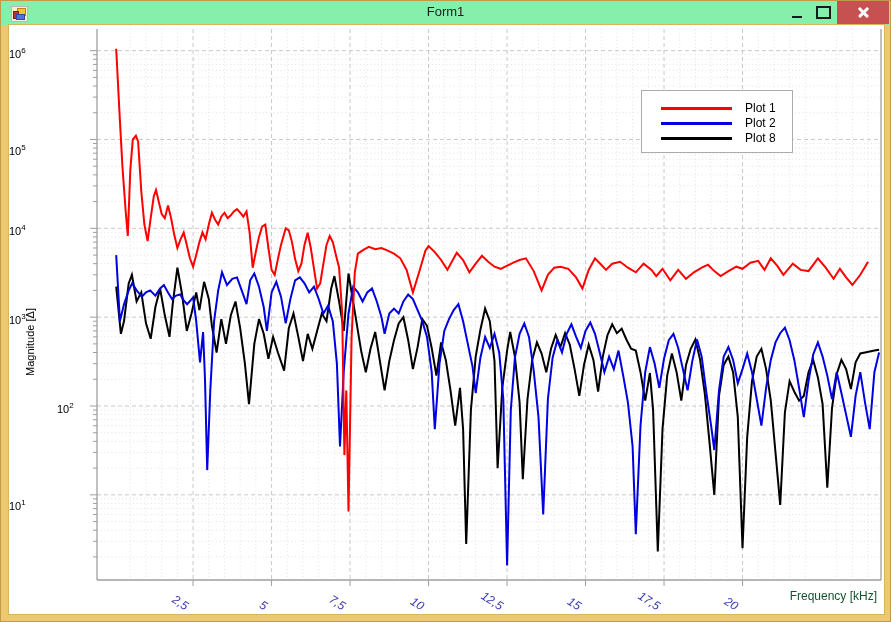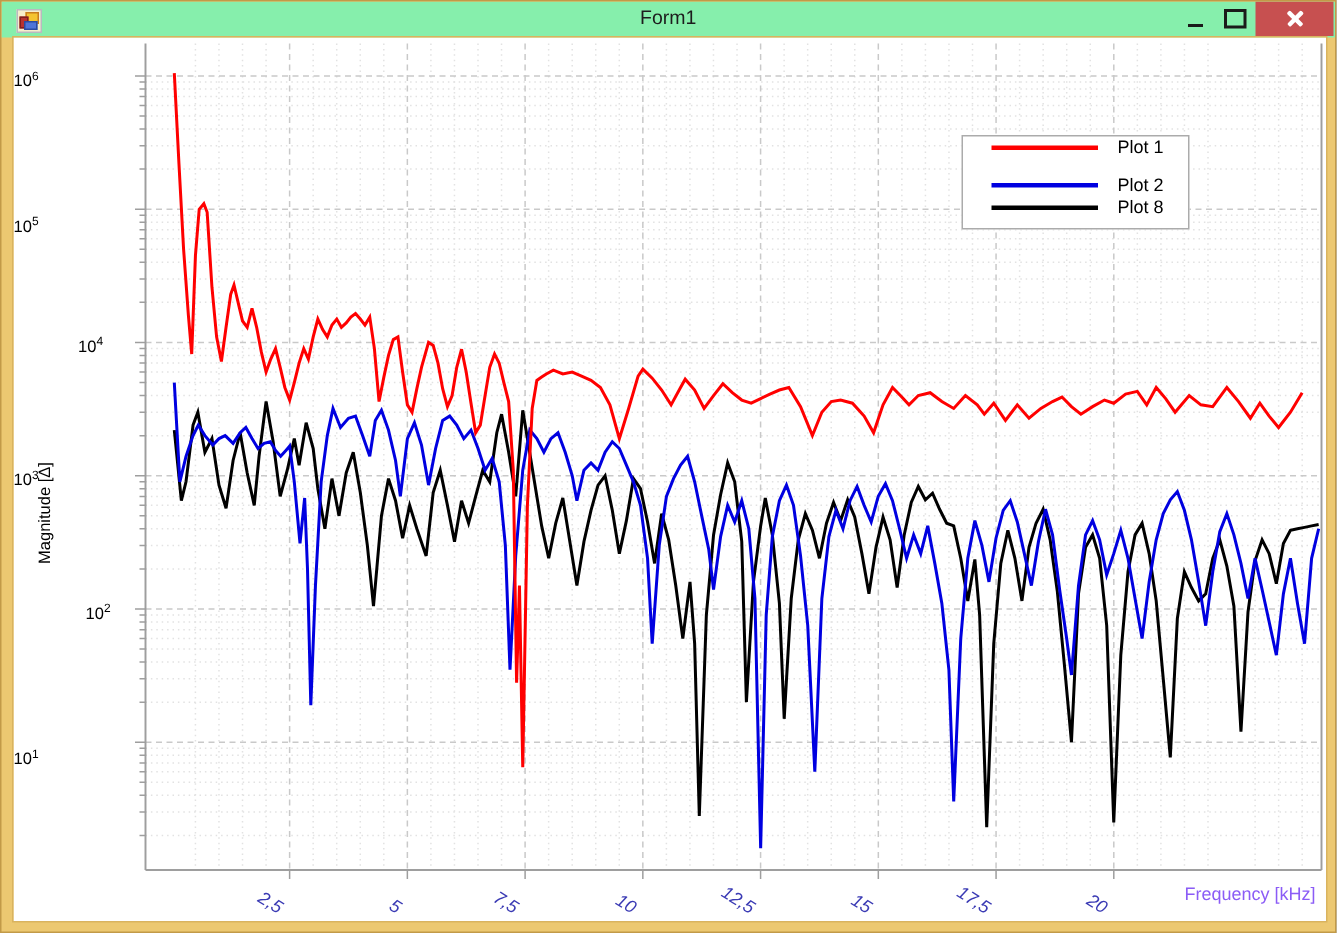--- a/index.html
+++ b/index.html
@@ -21,21 +21,21 @@
   #btn-close .x i:first-child{transform:rotate(45deg);}
   #btn-close .x i:last-child{transform:rotate(-45deg);}
   #client{position:absolute;left:8px;top:24px;width:875px;height:589px;background:#ffffff;outline:1px solid #d9b35f;}
   #plot{position:absolute;left:0;top:0;}
   #labels{position:absolute;left:0;top:0;width:875px;height:589px;pointer-events:none;}
   .ylab{position:absolute;left:0;width:79px;text-align:left;font-size:11px;color:#000;line-height:13px;white-space:nowrap;}
   .ylab sup{font-size:8px;}
   .xlab-o{position:absolute;width:70px;height:13px;text-align:right;}
   .xlab{display:inline-block;font-size:12px;font-style:italic;color:#3a3ab4;line-height:13px;white-space:nowrap;transform:rotate(32deg);transform-origin:100% 100%;}
   #ylabel{position:absolute;left:-48px;top:310px;width:140px;height:14px;text-align:center;font-size:11px;color:#000;transform:rotate(-90deg);}
-  #xlabel{position:absolute;right:7px;top:564px;font-size:12px;color:#8b5cf6;}
+  #xlabel{position:absolute;right:7px;top:564px;font-size:12px;color:#14532d;}
   #legend{position:absolute;left:632px;top:65px;width:152px;height:63px;background:#fff;border:1px solid #ababab;box-sizing:border-box;}
   .leg-row{position:absolute;left:0;width:100%;height:15px;}
   .leg-line{position:absolute;left:19px;top:6px;width:71px;height:3px;}
   .leg-text{position:absolute;left:103px;top:0;font-size:12px;color:#000;line-height:15px;}
 </style>
 </head>
 <body>
 
 <div id="window">
   <div id="titlebar">
@@ -229,35 +229,35 @@
         <line x1="733.5362434921907" y1="555" x2="733.5362434921907" y2="561" stroke="#9e9e9e" stroke-width="1"></line>
         <polyline points="107.2,261.7 111.9,308.8 115.0,296.2 119.7,258.4 122.9,249.8 127.6,276.5 132.3,267.4 137.0,298.4 141.7,313.8 146.4,282.0 151.1,263.5 155.8,290.3 160.5,311.9 163.7,279.2 168.4,242.7 173.1,269.5 177.8,305.9 182.5,288.5 187.2,267.4 190.4,285.1 195.1,256.8 199.8,274.0 202.9,300.8 207.6,327.5 212.3,294.1 217.0,318.9 221.8,290.3 226.5,276.5 231.2,303.3 235.9,338.6 240.0,379.1 245.3,318.9 250.0,294.1 254.7,308.8 259.4,333.8 264.1,311.9 268.9,327.5 275.1,345.6 279.8,303.3 284.5,288.5 289.3,311.9 294.0,336.1 298.7,308.8 303.4,323.8 308.1,305.9 312.8,288.5 317.5,296.2 322.2,263.5 325.4,251.1 330.1,276.5 334.8,305.9 339.5,248.5 342.6,267.4 347.3,296.2 352.1,325.6 356.8,347.2 361.5,323.8 366.2,307.0 370.9,336.1 375.6,365.4 380.3,336.1 385.0,315.2 389.7,298.4 394.4,292.2 399.2,315.2 403.9,344.1 408.6,322.1 413.3,294.1 418.0,300.8 422.7,323.0 427.4,350.6 432.1,317.4 436.8,334.9 441.5,365.4 446.2,400.7 451.0,362.9 454.1,404.1 457.2,519.0 461.9,385.1 466.7,331.6 471.4,304.8 476.1,283.6 480.8,296.2 485.5,336.1 488.6,443.1 493.3,362.9 498.1,325.6 501.2,307.0 505.9,331.6 510.6,377.3 513.8,454.2 518.5,374.0 523.2,334.9 527.9,317.4 532.6,328.5 537.3,347.2 542.0,323.8 546.7,310.0 551.4,322.1 556.1,308.2 560.8,319.7 565.6,344.1 570.3,370.9 575.0,339.9 579.7,319.7 584.4,334.9 589.1,366.7 593.8,331.6 598.5,310.0 603.2,299.3 607.9,308.2 612.7,303.8 617.4,314.5 622.1,323.8 626.8,325.6 631.5,347.2 636.2,375.6 640.9,348.0 644.1,385.1 648.8,526.5 653.5,404.1 658.2,350.6 662.9,328.5 667.6,347.2 672.3,375.6 677.0,339.9 681.7,323.8 686.4,314.5 691.1,334.9 695.9,369.4 700.6,418.3 705.3,469.8 710.0,370.9 714.7,339.9 719.4,331.6 724.1,347.2 728.8,392.1 733.5,523.3 738.2,411.8 743.0,356.2 747.7,331.6 752.4,323.8 757.1,344.1 761.8,375.6 766.5,427.5 771.2,479.9 775.9,387.3 780.6,356.2 785.3,366.7 790.1,375.6 794.8,370.9 799.5,347.2 804.2,334.9 808.9,352.4 813.6,379.1 818.3,462.8 823.0,383.0 827.7,348.9 832.4,334.9 837.1,344.1 841.9,364.1 846.6,337.3 851.3,328.5 856.0,327.5 860.7,326.6 865.4,325.6 870.1,324.7" fill="none" stroke="#000000" stroke-width="2"></polyline>
         <polyline points="107.2,230.1 110.9,296.2 115.0,279.2 119.7,265.4 123.2,258.4 127.6,265.4 132.9,271.7 137.0,267.4 141.1,265.4 146.4,270.6 151.1,263.5 154.9,260.0 159.0,267.4 163.0,274.0 167.1,270.6 171.2,269.5 174.7,275.3 178.1,279.2 181.6,275.3 184.1,272.4 187.2,296.2 191.0,337.3 194.1,307.0 196.0,354.3 198.2,445.1 201.3,365.4 205.1,296.2 209.2,265.4 213.0,247.3 218.0,260.0 223.3,253.8 228.0,252.4 232.7,265.4 237.5,279.2 241.2,255.3 245.3,248.5 250.0,261.7 254.7,282.0 257.9,305.9 262.6,267.4 267.3,256.8 272.0,271.7 276.7,298.4 281.4,274.0 286.1,255.3 290.8,252.4 295.5,258.4 300.2,267.4 305.0,261.7 309.7,274.0 314.4,288.5 319.1,280.6 323.8,296.2 327.9,338.6 331.0,421.5 334.8,345.6 339.5,288.5 344.2,261.7 348.9,267.4 353.6,276.5 358.3,267.4 363.0,263.5 367.8,276.5 372.5,292.2 375.6,308.8 380.3,288.5 385.0,283.6 389.7,288.5 394.4,276.5 399.2,269.5 403.9,274.0 408.6,285.1 413.3,296.2 418.0,311.9 422.7,347.2 425.8,404.1 430.5,338.6 435.3,305.9 440.0,294.1 444.7,285.1 449.4,279.2 454.1,296.2 458.8,318.9 463.5,341.3 466.7,368.0 471.4,332.7 476.1,311.9 480.8,323.0 485.5,308.8 490.2,327.5 494.3,374.0 498.1,540.5 501.8,385.1 505.9,332.7 510.6,308.8 515.3,298.4 520.0,311.9 524.7,345.6 529.5,392.1 534.2,489.5 538.9,374.0 543.6,332.7 548.3,315.2 553.0,327.5 557.7,308.8 562.4,299.3 567.1,311.9 571.8,323.0 576.5,305.9 581.3,297.5 586.0,308.8 590.7,327.5 595.4,347.2 600.1,331.6 604.8,344.1 609.5,325.6 614.2,350.6 618.9,377.3 623.6,421.5 626.8,509.3 631.5,400.7 636.2,347.2 640.9,322.1 645.6,338.6 650.3,362.9 655.0,333.8 659.8,315.2 664.5,308.8 669.2,323.0 673.9,344.1 678.6,365.4 683.3,336.1 688.0,314.5 692.7,331.6 697.4,368.0 702.1,400.7 705.3,425.0 710.0,365.4 714.7,331.6 719.4,322.1 724.1,334.9 728.8,358.3 733.5,344.1 738.2,328.5 743.0,347.2 747.7,374.0 752.4,400.7 757.1,362.9 761.8,334.9 766.5,317.4 771.2,308.2 775.9,302.7 780.6,315.2 785.3,334.9 790.1,362.9 794.8,392.1 799.5,356.2 804.2,329.5 808.9,317.4 813.6,331.6 818.3,350.6 823.0,374.0 827.7,347.2 832.4,368.0 837.1,389.6 841.9,411.8 846.6,370.9 851.3,347.2 856.0,377.3 860.7,404.1 865.4,347.2 870.1,327.5" fill="none" stroke="#0000e0" stroke-width="2"></polyline>
         <polyline points="107.2,23.8 110.3,84.1 113.4,141.2 116.6,185.2 118.8,211.0 121.3,145.3 123.8,114.5 126.9,110.8 129.1,116.5 132.3,166.5 135.4,199.6 138.6,216.0 141.7,193.2 144.8,171.2 147.0,165.0 150.2,178.6 152.7,189.0 155.8,193.2 159.0,180.6 162.1,193.2 165.2,209.6 168.4,223.0 171.5,214.4 174.7,207.4 177.8,219.9 180.9,233.3 184.1,241.7 187.2,230.1 190.4,217.1 193.5,207.4 196.6,214.4 199.8,199.6 202.9,187.7 206.1,194.7 209.2,199.6 212.3,191.7 215.5,187.7 218.6,193.2 221.8,190.3 224.9,186.4 228.0,184.0 231.2,187.7 234.3,191.7 237.5,186.4 240.6,207.4 243.7,242.7 246.9,226.4 250.0,211.9 253.2,201.4 256.3,199.6 259.4,223.0 262.6,244.9 265.7,249.8 268.9,234.1 272.0,219.9 276.7,203.3 279.8,205.3 283.0,217.1 286.1,234.1 289.3,246.1 292.4,238.7 295.5,219.9 298.7,207.8 301.8,223.0 305.0,243.8 308.1,263.5 311.2,258.4 314.4,238.7 317.5,219.9 320.7,211.0 323.8,217.1 326.9,230.1 330.1,242.7 333.2,288.5 335.4,430.1 337.3,365.4 339.5,486.5 342.6,311.9 345.8,247.3 348.9,228.6 352.1,226.4 355.2,224.3 359.9,221.8 366.2,224.3 372.5,223.0 378.7,225.7 385.0,228.6 391.3,233.3 397.6,244.9 403.9,267.4 410.1,247.3 416.4,225.7 419.6,221.1 425.8,227.1 432.1,235.0 438.4,244.9 444.7,233.3 447.8,227.8 454.1,235.0 460.4,247.3 466.7,238.7 472.9,230.8 479.2,236.8 485.5,241.7 491.8,243.8 498.1,240.7 504.3,237.7 510.6,235.0 516.9,233.3 524.7,246.1 532.6,265.4 538.9,249.8 545.2,242.7 551.4,241.7 559.3,243.8 567.1,252.4 573.4,263.5 579.7,244.9 586.0,233.3 592.2,239.7 597.0,244.9 603.2,238.7 611.1,236.8 618.9,242.7 626.8,247.3 634.6,238.7 642.5,244.9 647.2,251.1 653.5,243.8 661.3,255.3 669.2,244.9 677.0,253.8 684.9,247.3 692.7,242.7 699.0,239.7 705.3,246.1 711.6,251.1 719.4,246.1 727.3,241.7 733.5,243.8 741.4,237.7 749.2,235.9 755.5,244.9 761.8,233.3 768.1,240.7 774.4,249.8 783.8,238.7 791.6,244.9 799.5,246.1 808.9,233.3 816.7,242.7 824.6,253.8 830.9,243.8 837.1,252.4 843.4,260.0 851.3,249.8 859.1,236.8" fill="none" stroke="#ff0000" stroke-width="2"></polyline>
       </svg>
     <div id="labels">
       <div id="ylabel">Magnitude [Δ]</div>
       <div id="xlabel">Frequency [kHz]</div>
     <span class="ylab" style="top: 18.6438px;">10<sup>6</sup></span>
         <span class="ylab" style="top: 116px;">10<sup>5</sup></span>
-        <span class="ylab" style="top: 196.322px; padding-left: 43px;">10<sup>4</sup></span>
+        <span class="ylab" style="top: 196.322px;">10<sup>4</sup></span>
         <span class="ylab" style="top: 285.161px;">10<sup>3</sup></span>
         <span class="ylab" style="top: 373.999px; margin-left: 48px;">10<sup>2</sup></span>
         <span class="ylab" style="top: 471px;">10<sup>1</sup></span>
         <span class="xlab-o" style="left: 105.077px; top: 571px;"><span class="xlab">2,5</span></span>
         <span class="xlab-o" style="left: 183.571px; top: 571px;"><span class="xlab">5</span></span>
         <span class="xlab-o" style="left: 262.065px; top: 571px;"><span class="xlab">7,5</span></span>
         <span class="xlab-o" style="left: 340.559px; top: 571px;"><span class="xlab">10</span></span>
         <span class="xlab-o" style="left: 419.054px; top: 571px;"><span class="xlab">12,5</span></span>
         <span class="xlab-o" style="left: 497.548px; top: 571px;"><span class="xlab">15</span></span>
         <span class="xlab-o" style="left: 576.042px; top: 571px;"><span class="xlab">17,5</span></span>
         <span class="xlab-o" style="left: 654.536px; top: 571px;"><span class="xlab">20</span></span>
       </div>
     <div id="legend">
-      <div class="leg-row" style="top:0">
+      <div class="leg-row" style="top:10px">
         <div class="leg-line" style="background: rgb(255, 0, 0);"></div>
         <div class="leg-text">Plot 1</div>
       </div>
       <div class="leg-row" style="top:25px">
         <div class="leg-line" style="background: rgb(0, 0, 224);"></div>
         <div class="leg-text">Plot 2</div>
       </div>
       <div class="leg-row" style="top:40px">
         <div class="leg-line" style="background: rgb(0, 0, 0);"></div>
         <div class="leg-text">Plot 8</div>

